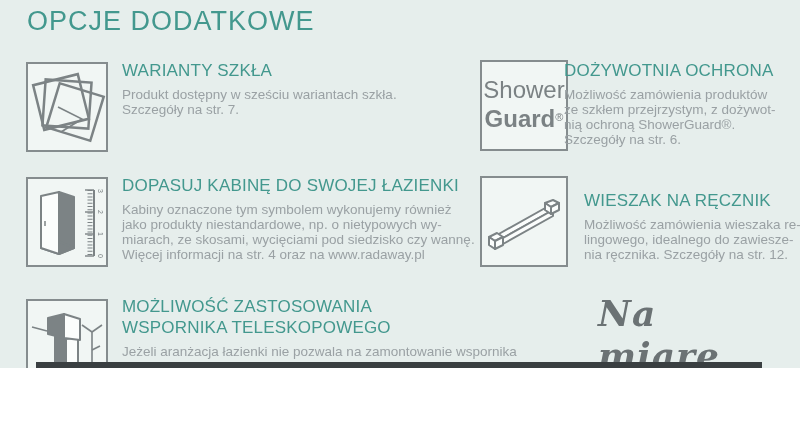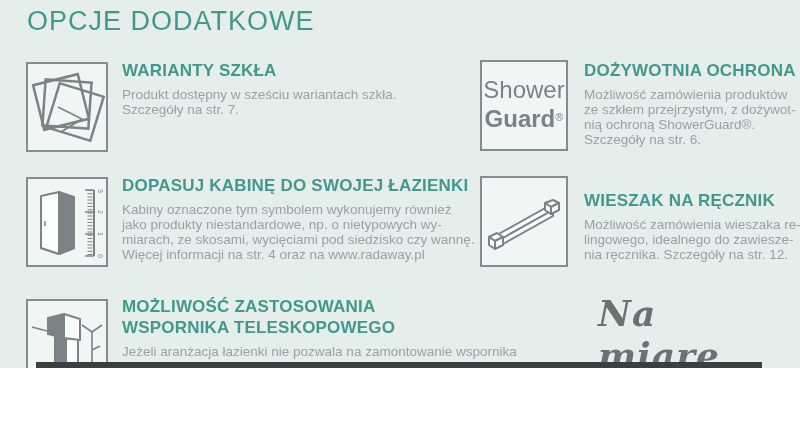--- a/index.html
+++ b/index.html
@@ -15,21 +15,21 @@
     color:#43988e; white-space:pre;
   }
   .icon-box {
     position:absolute; width:82px; height:90px;
     background:#f1f6f4; border:2px solid #858c8e;
     display:flex; align-items:center; justify-content:center;
   }
   .icon-box.right { width:88px; height:91px; }
   .text-block { position:absolute; }
   .item-heading {
-    color:#43988e; font-size:17px; font-weight:700;
+    color:#43988e; font-size:17px; font-weight:400;
     letter-spacing:0.2px; white-space:pre; line-height:21px;
     margin-bottom:6px;
   }
   .item-body {
     color:#9aa1a4; font-size:13.5px; line-height:15px;
     white-space:pre;
   }
   .sg-logo { text-align:center; color:#7b8284; line-height:25px; }
   .sg-line1 { font-size:24px; font-weight:400;text-align:right; }
   .sg-line2 { font-size:24px; font-weight:700; }
@@ -129,21 +129,21 @@
 dosufitowego. Prosimy zwrocić uwagę, że zastosowanie wsporni-
 ka teleskopowego zwiększa wymiary kabiny. Szczegóły na str. 27</div>
   </div>
 
   <div class="icon-box right" style="left:480px; top:60px;">
     <div class="sg-logo">
       <span class="sg-line1">Shower</span><br>
       <span class="sg-line2">Guard</span><span class="sg-reg">®</span>
     </div>
   </div>
-  <div class="text-block" style="left:584px; top:60px; width:214px;">
+  <div class="text-block" style="left:564px; top:60px; width:214px;">
     <div class="item-heading">DOŻYWOTNIA OCHRONA</div>
     <div class="item-body">Możliwość zamówienia produktów
 ze szkłem przejrzystym, z dożywot-
 nią ochroną ShowerGuard®.
 Szczegóły na str. 6.</div>
   </div>
 
   <div class="icon-box right" style="left:480px; top:176px;">
     <svg width="82" height="86" viewBox="0 0 82 86">
       <g stroke="#7c8385" stroke-width="2" fill="#fbfdfc" stroke-linejoin="round">

